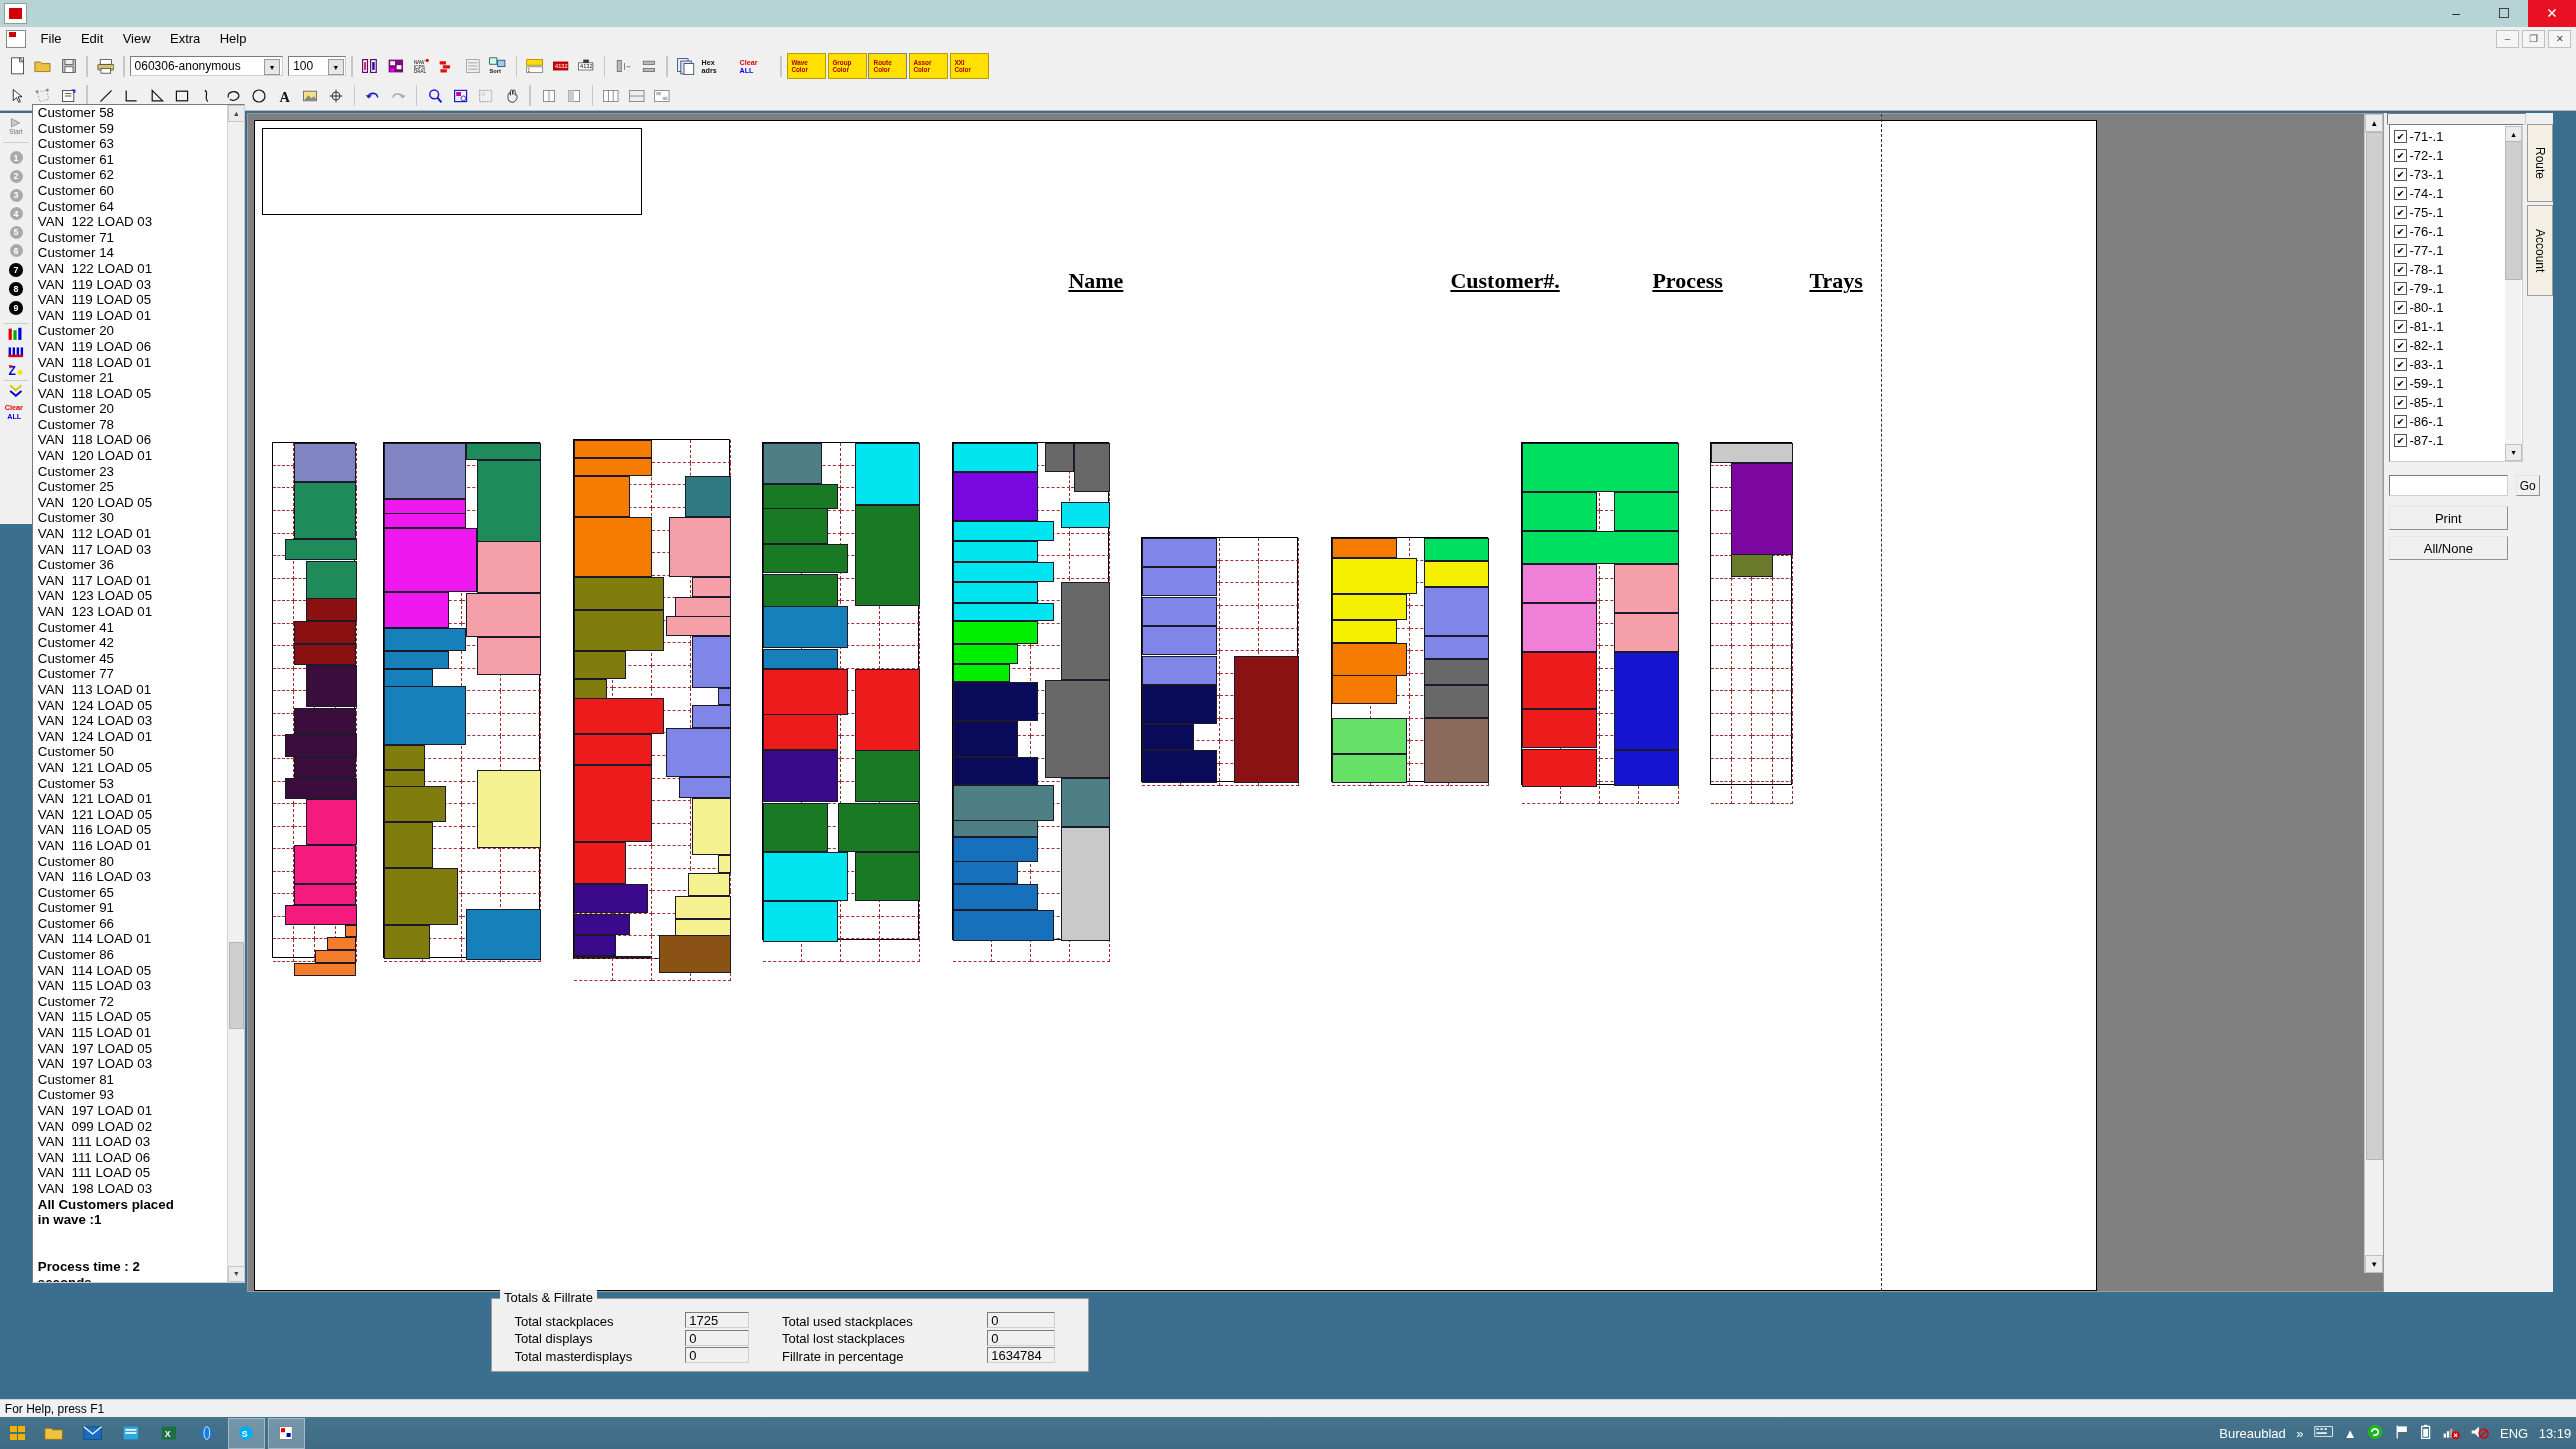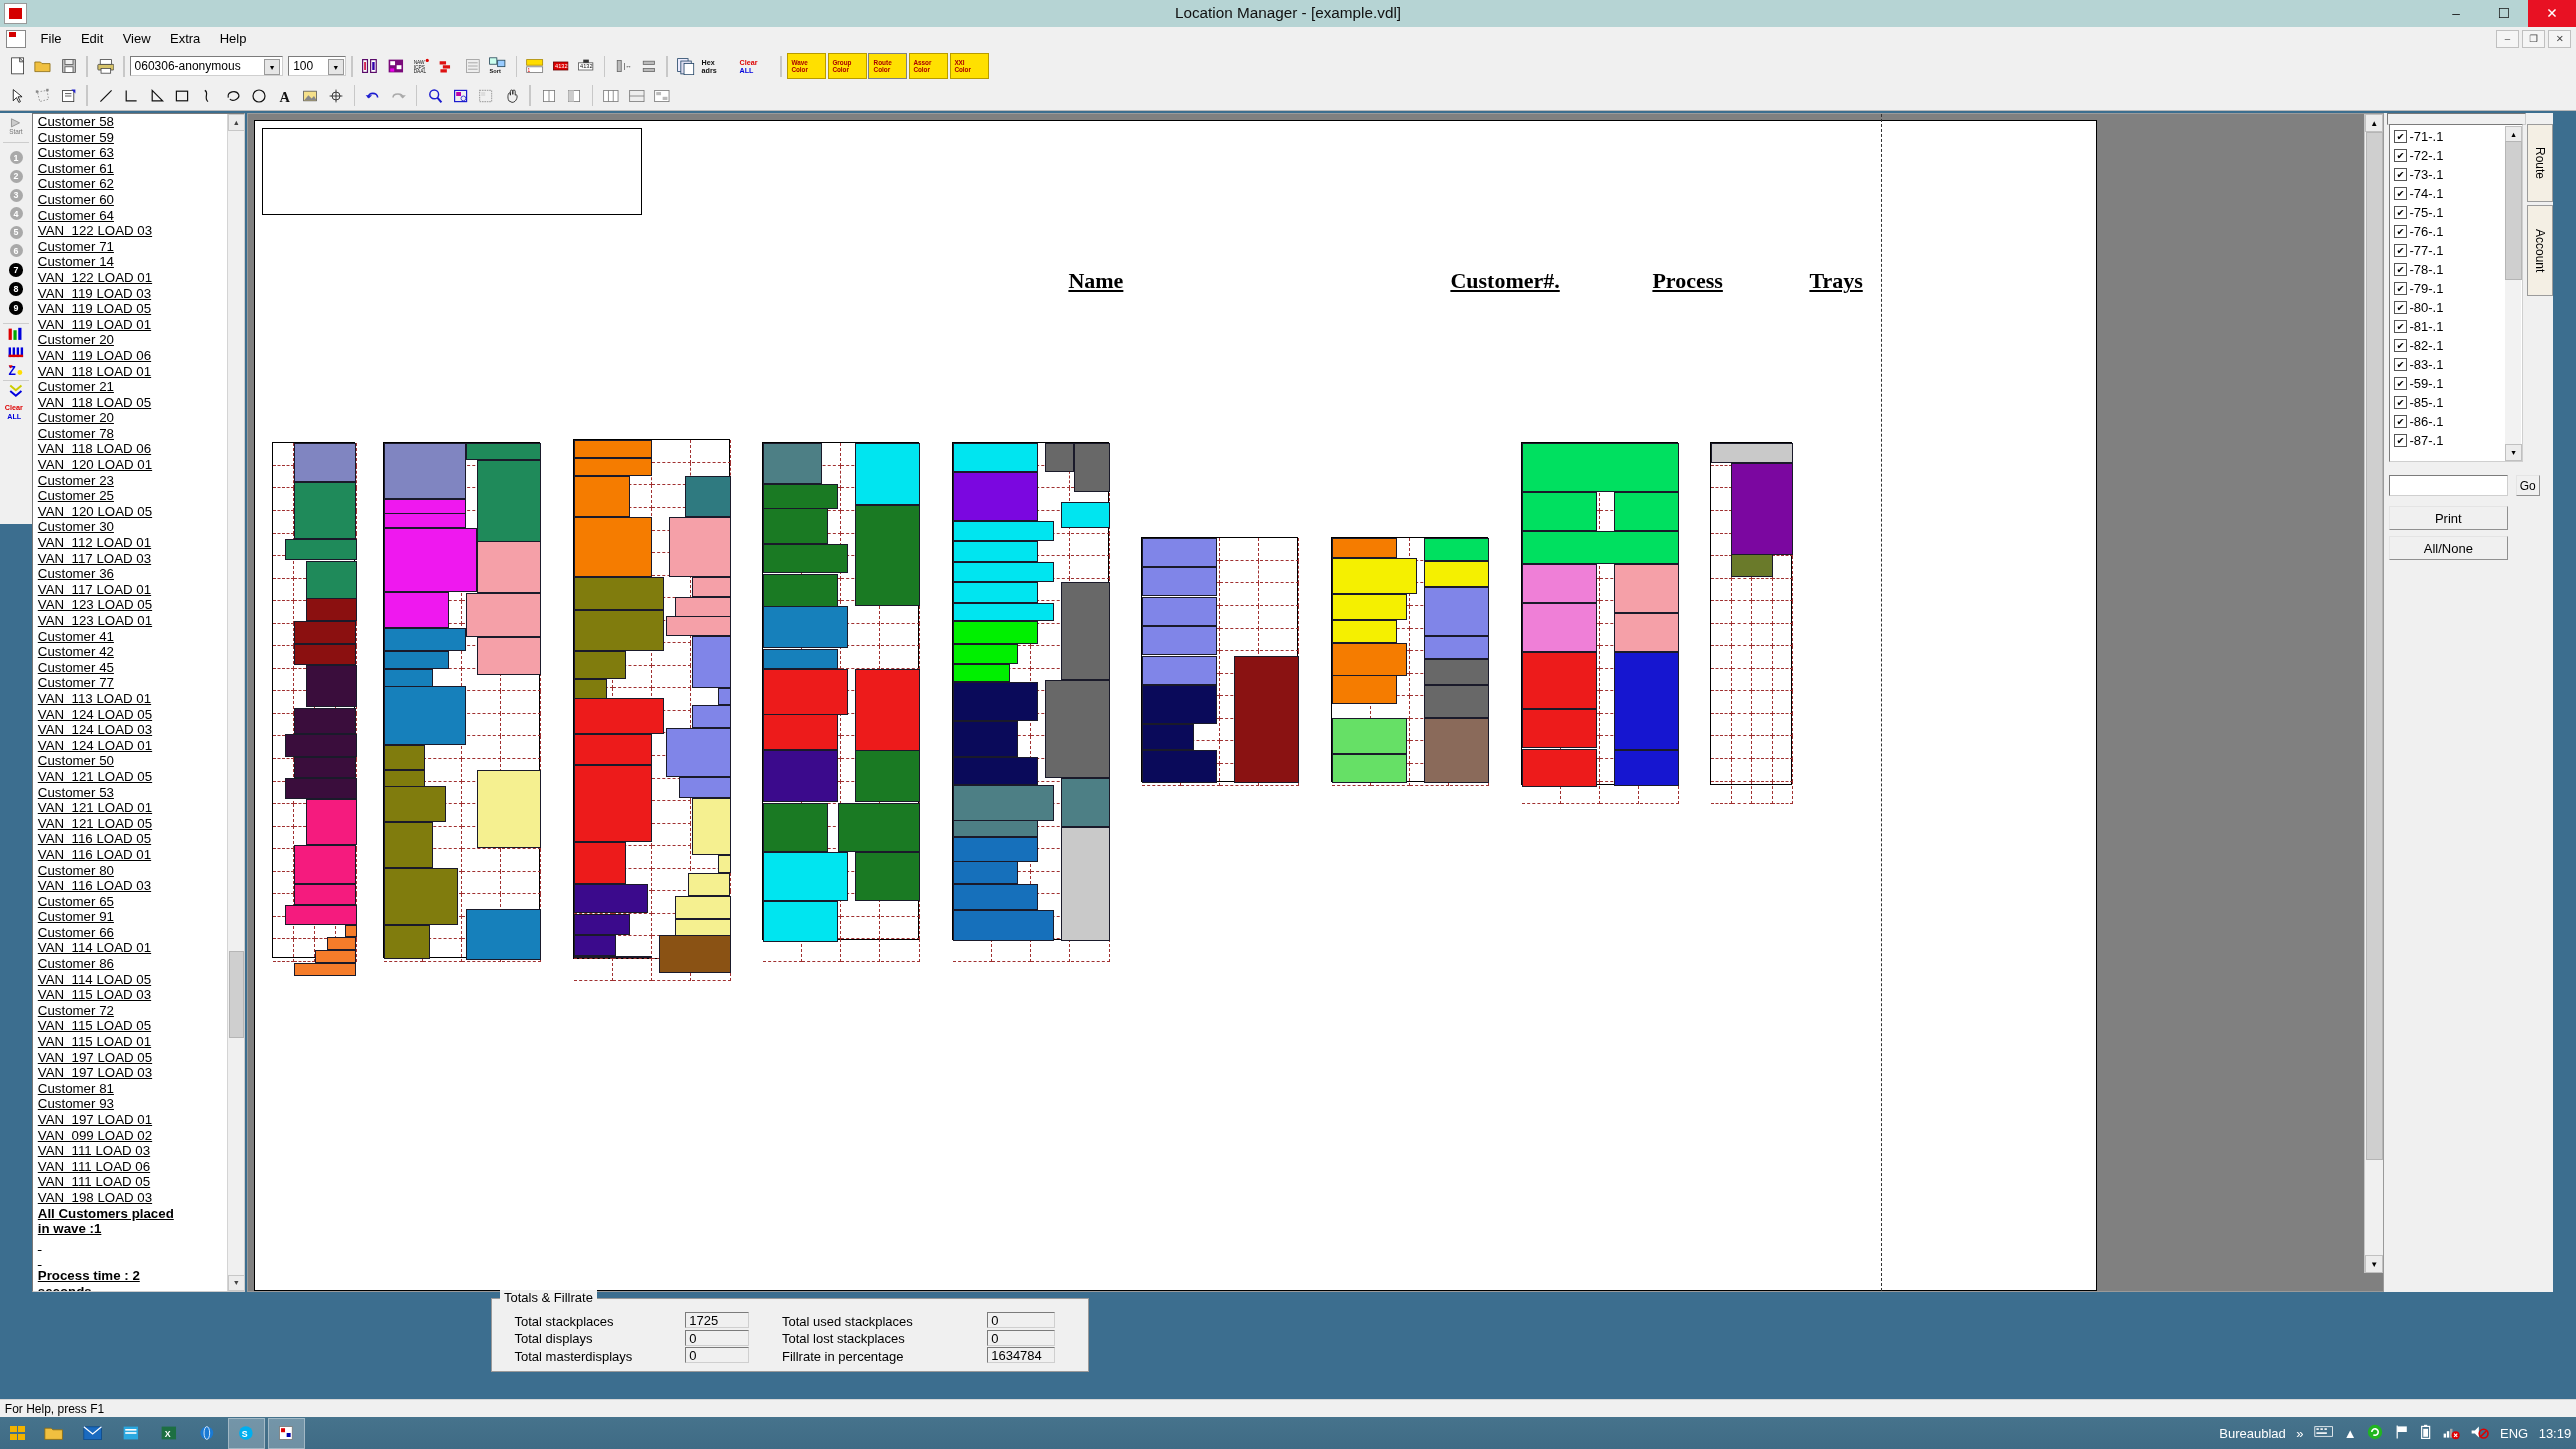--- a/index.html
+++ b/index.html
@@ -56,22 +56,22 @@
   .lb-start{width:27px;height:24px;margin:1.6px 2.4px 3.2px 2.4px;display:flex;flex-direction:column;
     align-items:center;justify-content:center;color:#777;font-size:6.4px;}
   .lb-div{height:0.8px;background:#cdcdcd;margin:2.4px 3.2px;}
   .numbtn{width:17.7px;height:16px;margin:0 auto;display:flex;align-items:center;justify-content:center;
     color:#fff;font-size:8.9px;font-weight:bold;}
   .numbtn.off{background:#a9a9a9;border-radius:50%;width:13px;height:13px;}
   .numbtn.on{background:#000;border-radius:50%;width:13.7px;height:13.7px;}
   .lb-ico{width:24px;height:16px;margin:1.6px auto;display:flex;align-items:center;justify-content:center;font-size:9.7px;}
 
   
-  .listpane{position:absolute;left:32px;top:113px;width:213px;height:1179px;
-    background:#fff;border:1.6px inset #cdcdcd;box-sizing:border-box;overflow:hidden;text-decoration:underline;}
+  .listpane{position:absolute;left:32px;top:104px;width:213px;height:1179px;
+    background:#fff;border:1.6px inset #cdcdcd;box-sizing:border-box;overflow:hidden;}
   .listpane .row{font-size:13.3px;color:#000;height:15.6px;line-height:15.6px;
     white-space:pre;padding-left:4.8px;font-family:"Liberation Sans",sans-serif;}
   .listpane .row.bold{font-weight:bold;}
   .list-scroll{position:absolute;right:0;top:0;width:16px;height:100%;background:#f0f0f0;
     border-left:0.8px solid #d4d4d4;}
   .ls-arrow{width:14.5px;height:14.5px;display:flex;align-items:center;justify-content:center;
     background:#ececec;border:0.8px solid #c7c7c7;font-size:7.2px;color:#444;}
   .ls-thumb{position:absolute;left:0.8px;width:13px;background:#cfcfcf;border:0.8px solid #b5b5b5;}
 
   
@@ -134,21 +134,20 @@
 </style>
 </head>
 <body>
 
 <div class="app">
 
   <div class="titlebar">
     <div class="tb-icon">
         <div class="sq"></div>
       </div>
-    <div class="tb-title">Location Manager - [example.vdl]</div>
     <div class="wbtns">
       <div class="wbtn">–</div>
       <div class="wbtn">☐</div>
       <div class="wbtn close">✕</div>
     </div>
   </div>
 
   <div class="menubar">
     <div class="menu-appicon"></div>
     <div class="menuitem">File</div>

